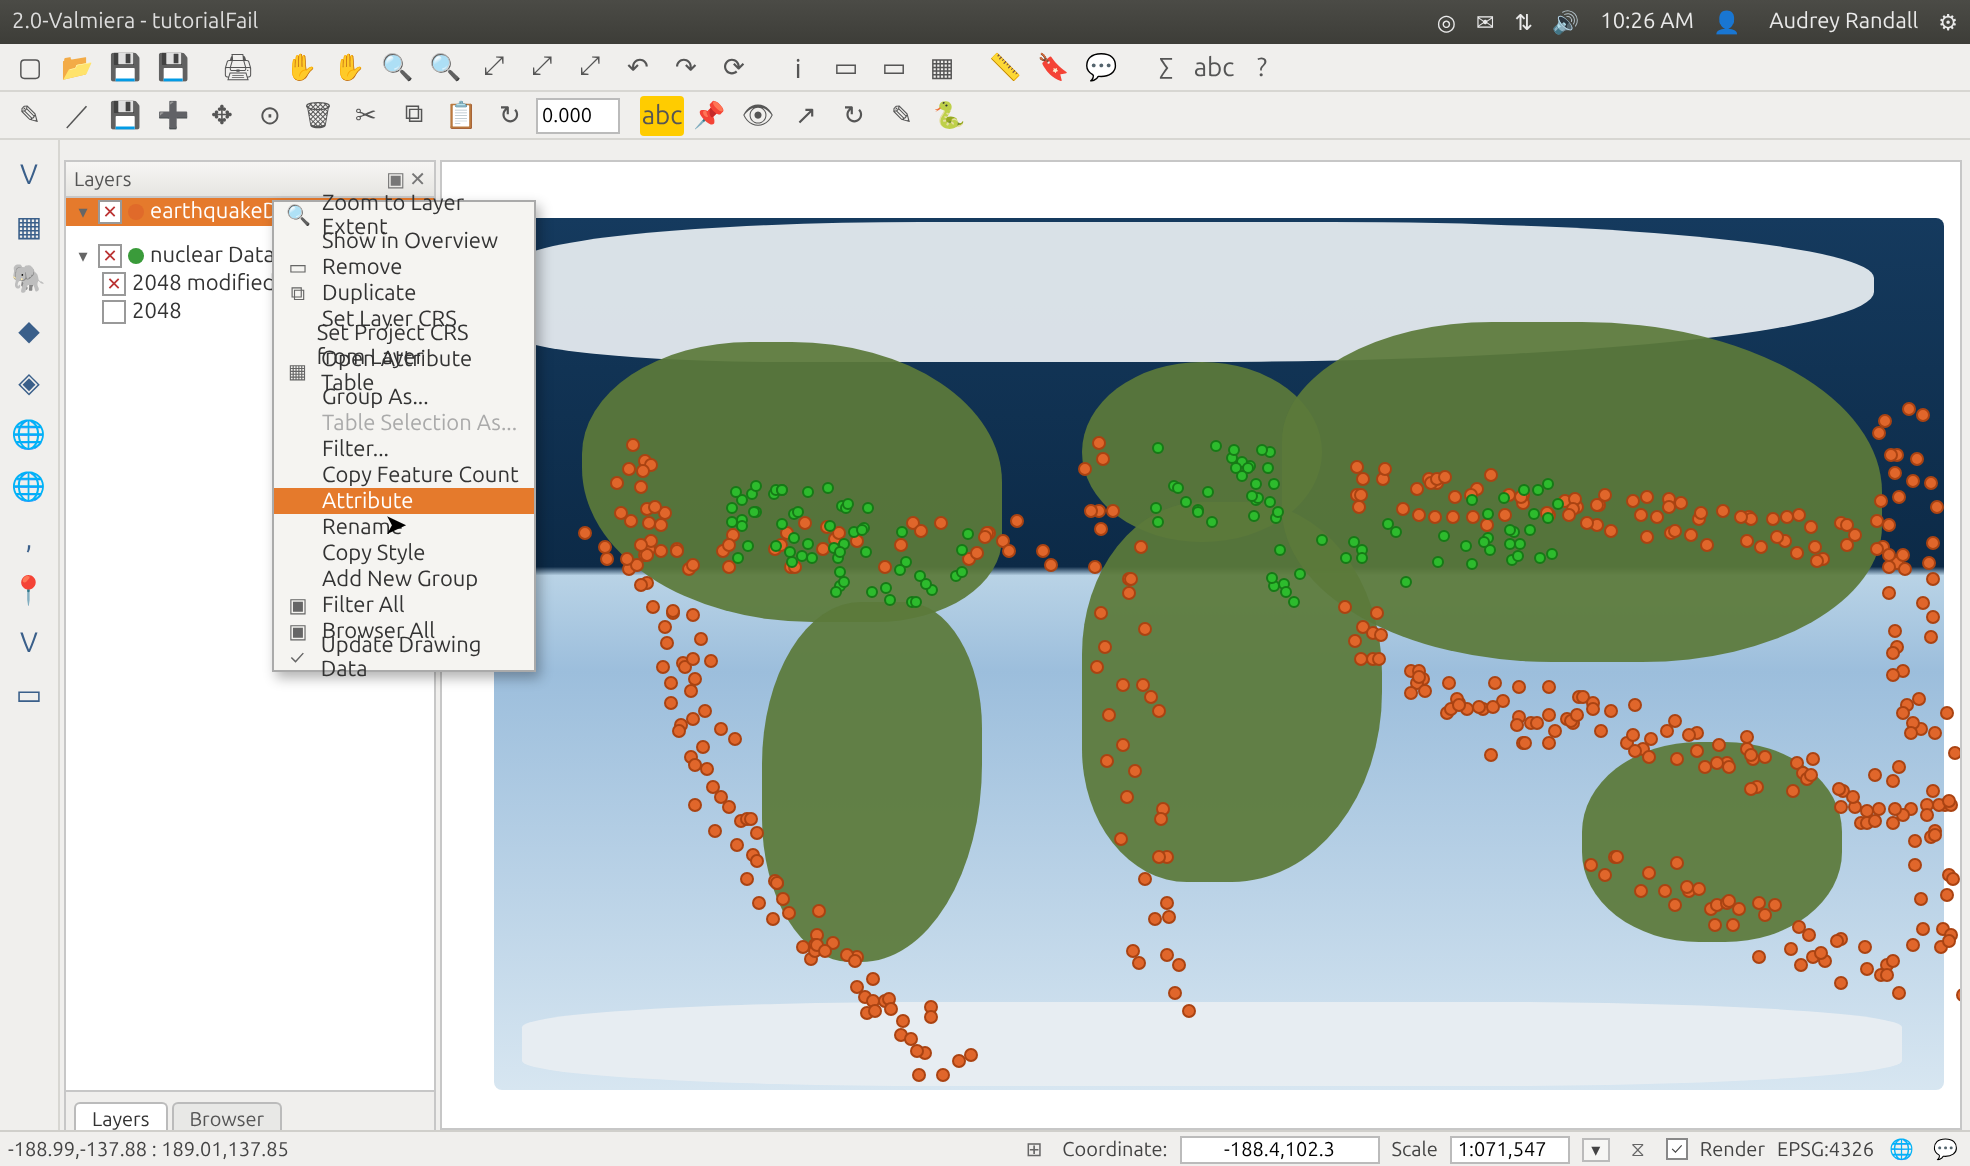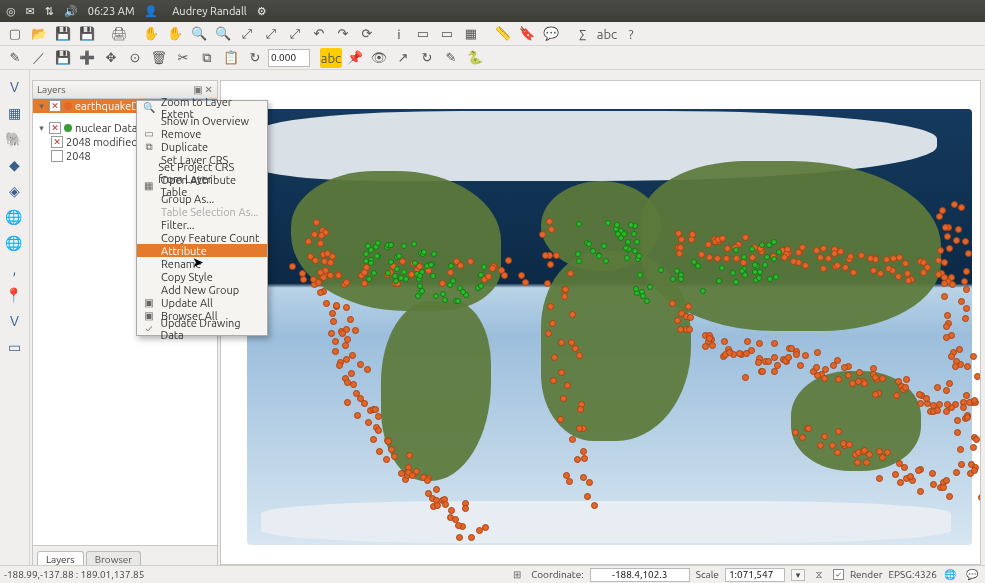--- a/index.html
+++ b/index.html
@@ -65,26 +65,27 @@
   .status input { height:14px; border:1px solid #bbb; font-size:10px; padding:0 3px; }
   .status .coordbox { width:100px; text-align:center; }
   .status .scalebox { width:60px; }
   .status .dd { width:14px; text-align:center; border:1px solid #bbb; background:#f6f6f4; font-size:9px; }
   .chkmini { width:11px; height:11px; border:1px solid #888; background:#fff; display:inline-flex; align-items:center; justify-content:center; font-size:8px; }
 </style>
 </head>
 <body>
 
 <div class="sysbar">
+  <span class="sysbar-title">2.0-Valmiera - tutorialFail</span>
   <div class="sys-icons">
     <span>◎</span>
     <span>✉</span>
     <span>⇅</span>
     <span>🔊</span>
-    <span>06:23 AM</span>
+    <span>10:26 AM</span>
     <span>👤</span>
     <span class="sys-name">Audrey Randall</span>
     <span class="gear">⚙</span>
   </div>
 </div>
 
 <div class="win">
 
   <div class="toolbar">
     <span class="tbtn">▢</span>
@@ -248,21 +249,21 @@
     <div class="ctx-row">
         <span class="cicon"></span>
         <span>Copy Style</span>
       </div>
     <div class="ctx-row">
         <span class="cicon"></span>
         <span>Add New Group</span>
       </div>
     <div class="ctx-row">
         <span class="cicon">▣</span>
-        <span>Update All</span>
+        <span>Filter All</span>
       </div>
     <div class="ctx-row">
         <span class="cicon">▣</span>
         <span>Browser All</span>
       </div>
     <div class="ctx-row">
         <span class="cicon">✓</span>
         <span>Update Drawing Data</span>
       </div>
   </div>

